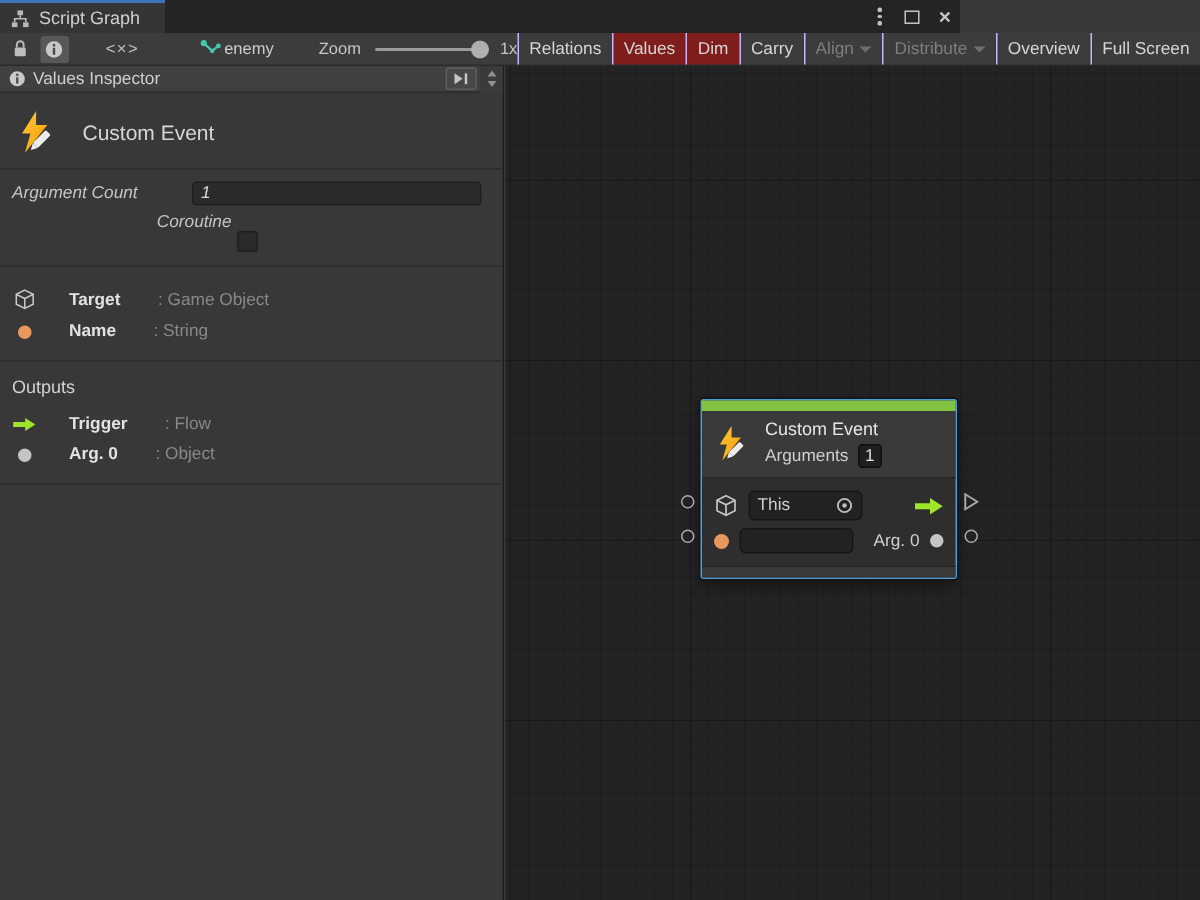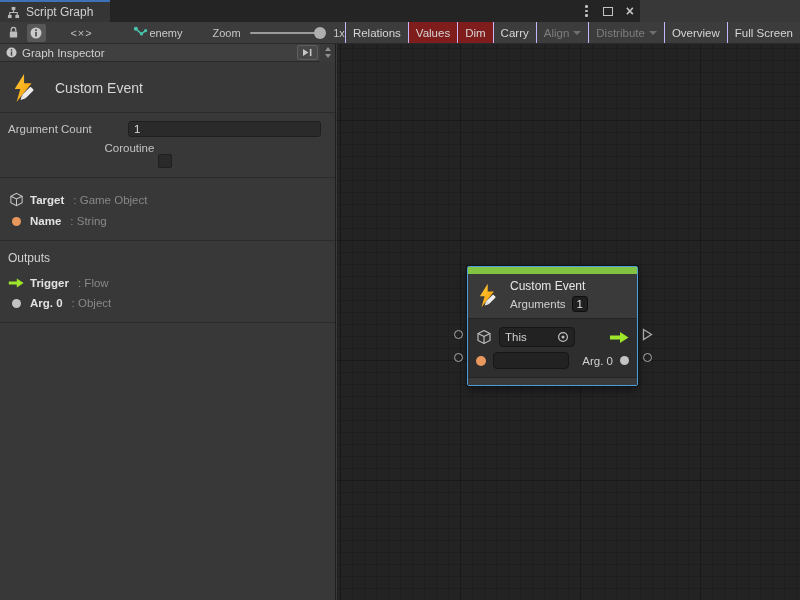--- a/index.html
+++ b/index.html
@@ -58,32 +58,32 @@
   .insp-header-right { margin-left:auto; display:flex; align-items:center; height:18px; }
   .dock-btn { width:21px; height:15px; background:#474747; border:1px solid #5E5E5E; border-radius:2px; display:flex; align-items:center; justify-content:center; margin-right:2px; }
   .spinner { width:15px; height:18px; display:flex; flex-direction:column; align-items:center; justify-content:center; gap:3px; background:#3A3A3A; }
   .tri-up { width:0; height:0; border-left:3.5px solid transparent; border-right:3.5px solid transparent; border-bottom:4px solid #8F8F8F; }
   .tri-down { width:0; height:0; border-left:3.5px solid transparent; border-right:3.5px solid transparent; border-top:4px solid #8F8F8F; }
 
   .unit-head { display:flex; align-items:center; gap:15px; padding:11px 10px 9px 10px; border-bottom:1px solid #2B2B2B; }
   .unit-title { font-size:14px; color:#D6D6D6; }
 
   .form { padding:8px 14px 9px 8px; border-bottom:1px solid #2B2B2B; }
-  .form-row { display:flex; align-items:center; margin-bottom:5px; }
+  .form-row { display:flex; align-items:center; margin-bottom:5px;font-style:italic; }
   .form-row:last-child { margin-bottom:0;flex-direction:column; }
   .form-label { width:120px; font-size:11.5px; color:#C4C4C4; flex:none; }
   .tfield {
     flex:1; height:16px; background:#2A2A2A; border:1px solid #1F1F1F; border-radius:3px;
     color:#DADADA; font-size:11.5px; line-height:14px; padding:0 5px;
   }
   .checkbox { width:14px; height:14px; background:#2A2A2A; border:1px solid #1F1F1F; border-radius:2px; }
 
   .section { padding:10px 8px 9px 8px; border-bottom:1px solid #2B2B2B; }
   .sec-title { font-size:12px; color:#D2D2D2; margin-bottom:8px; }
-  .port-row { display:flex; align-items:center; gap:6px; padding:4px 0; }
+  .port-row { display:flex; align-items:center; gap:22px; padding:4px 0; }
   .picon { width:16px; display:flex; align-items:center; justify-content:center; flex:none; }
   .pname { font-size:11.5px; font-weight:bold; color:#E2E2E2; }
   .ptype { font-size:11.5px; color:#888888; margin-left:3px; }
   .dot { border-radius:50%; }
   .dot-orange { width:9px; height:9px; background:#E8985C; }
   .dot-gray { width:9px; height:9px; background:#C4C4C4; }
 
   
   .graph {
     position:absolute; left:337px; top:44px; right:0; bottom:0;
@@ -220,21 +220,21 @@
 
 <div class="inspector">
   <div class="insp-header">
     <span>
       <svg width="11" height="11" viewBox="0 0 12 12">
         <circle cx="6" cy="6" r="5.5" fill="#C9C9C9"></circle>
         <rect x="5.2" y="2.3" width="1.6" height="1.7" fill="#474747"></rect>
         <rect x="5.2" y="4.9" width="1.6" height="4.6" fill="#474747"></rect>
       </svg>
     </span>
-    <span>Graph Inspector</span>
+    <span>Values Inspector</span>
     <span class="insp-header-right">
       <span class="dock-btn">
         <svg width="11" height="9" viewBox="0 0 12 10">
           <polygon points="1,1 7,5 1,9" fill="#C6C6C6"></polygon>
           <rect x="8.6" y="1" width="1.8" height="8" fill="#C6C6C6"></rect>
         </svg>
       </span>
       <span class="spinner">
         <span class="tri-up"></span>
         <span class="tri-down"></span>

